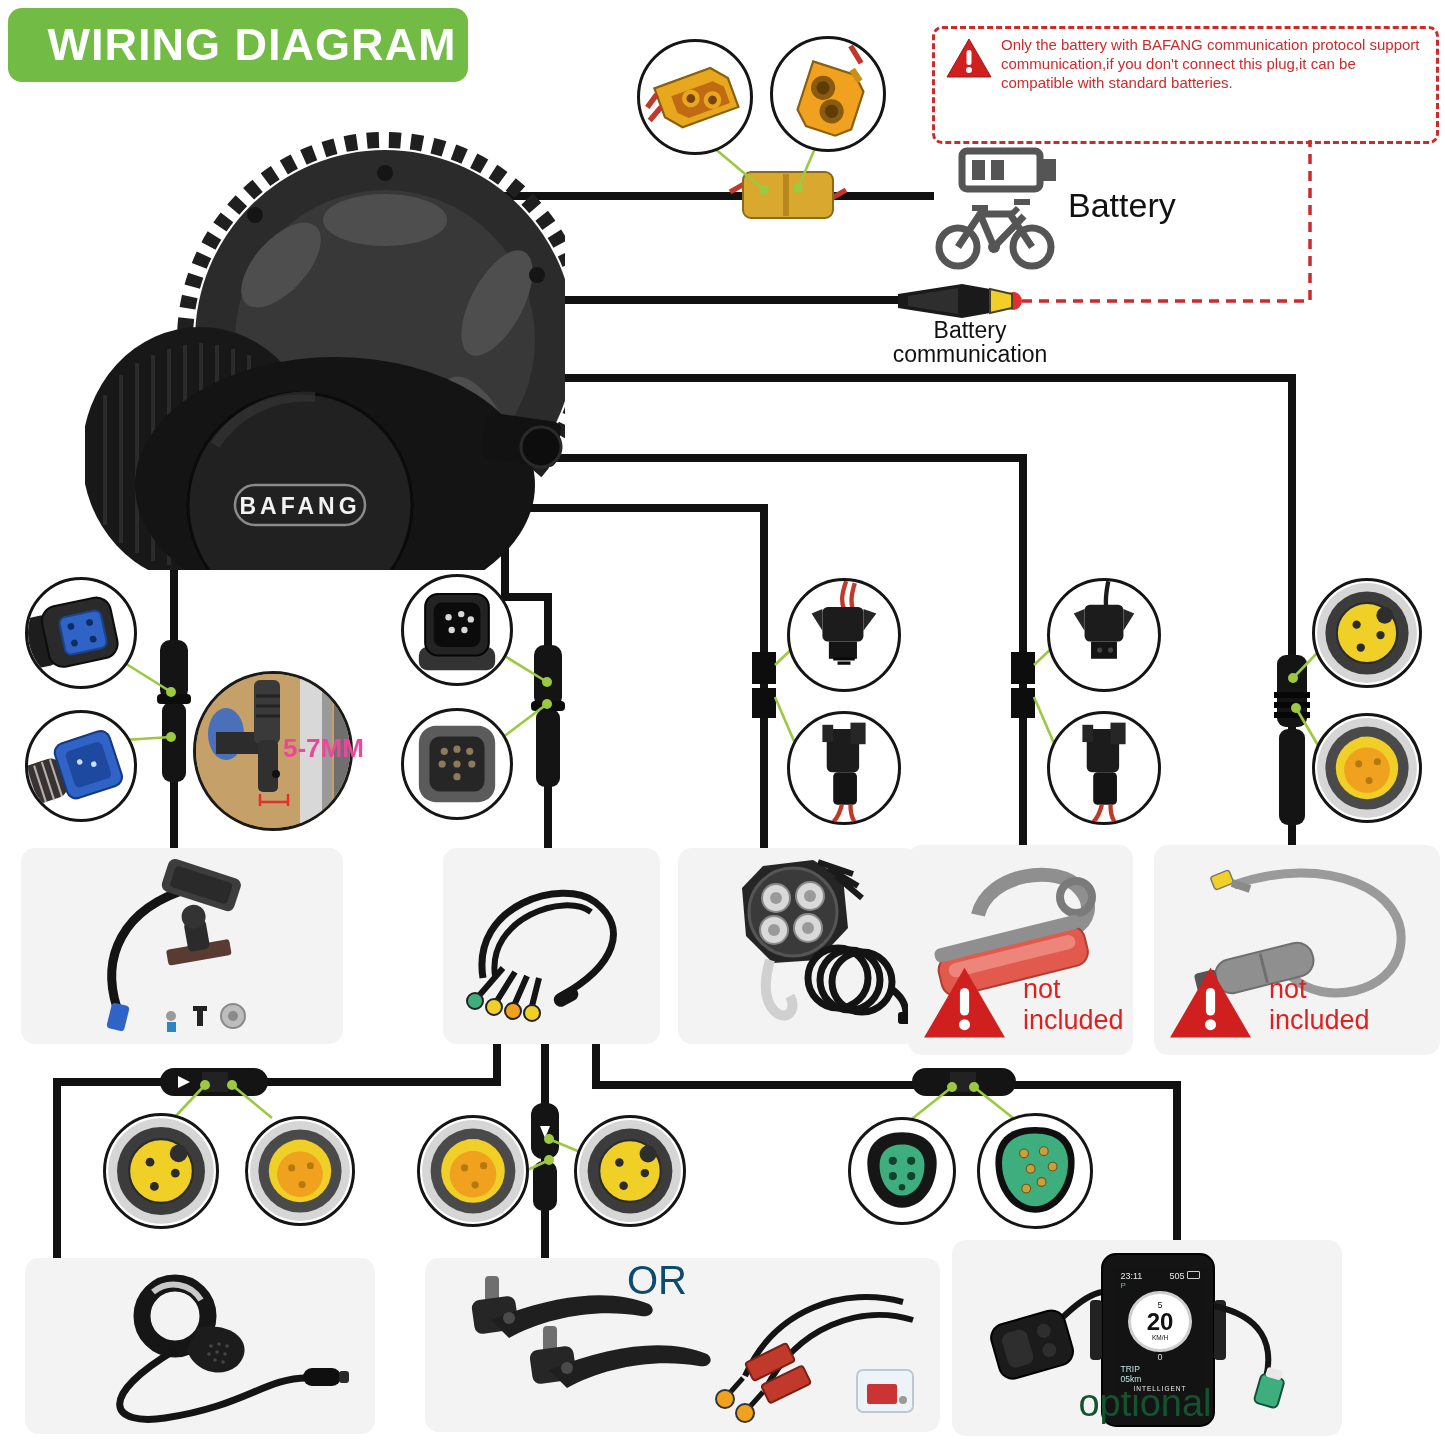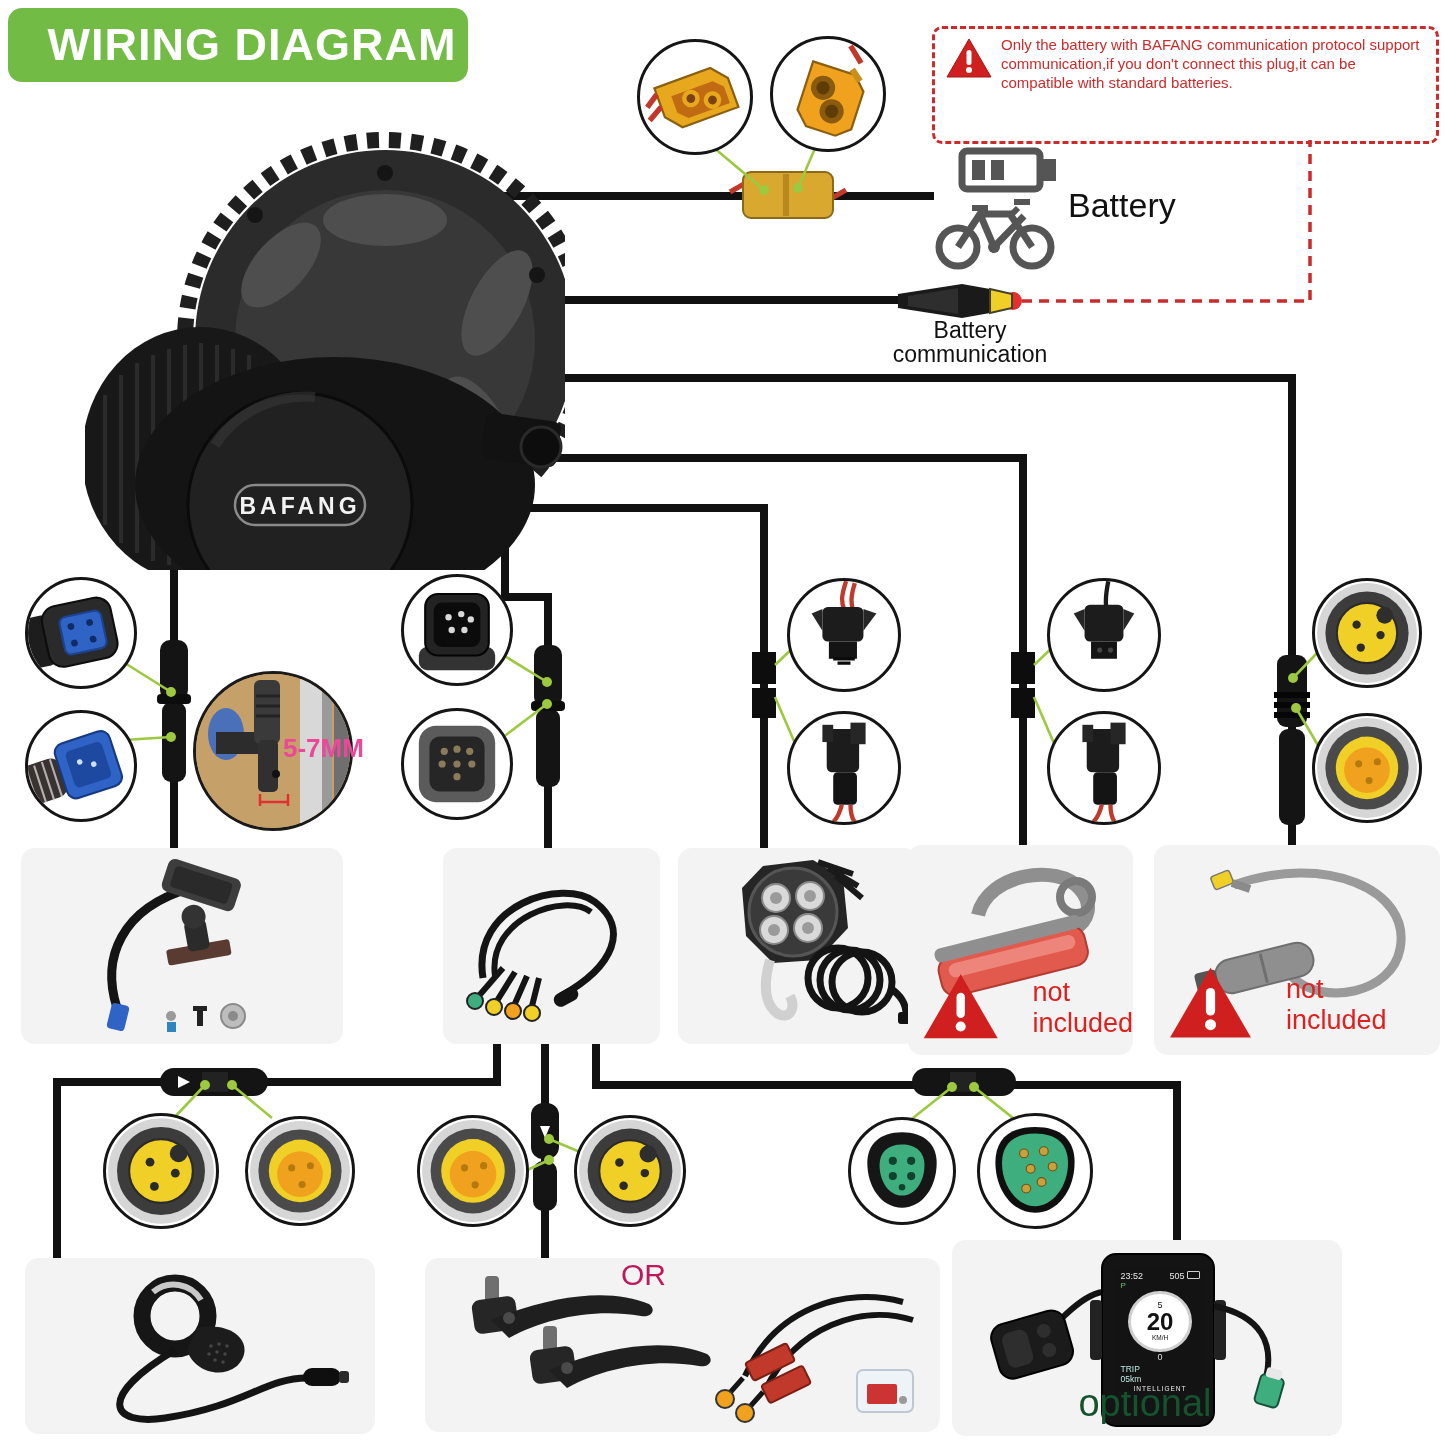--- a/index.html
+++ b/index.html
@@ -11,21 +11,21 @@
   .subtitle{left:10px;top:92px;font-size:37px;color:#121212;letter-spacing:.5px;}
   
   .warnbox{left:932px;top:26px;width:501px;height:112px;border:3px dashed var(--warning_red);border-radius:10px;}
   .warnbox .txt{position:absolute;left:66px;top:6px;width:428px;font-size:15px;line-height:1.28;color:var(--warning_red);}
   .warn-tri{position:absolute;left:10px;top:8px;}
   
   .battery-lbl{left:1068px;top:186px;font-size:34px;color:#111;}
   .comm-lbl{left:885px;top:318px;width:170px;text-align:center;font-size:23px;color:#111;line-height:1.05;}
   .clearance-lbl{left:283px;top:733px;font-size:26px;font-weight:bold;color:#ec4899;z-index:6;}
   .optional-lbl{left:1040px;top:1382px;width:210px;text-align:center;font-size:38px;color:#14532d;z-index:5;}
-  .notinc{position:absolute;left:12px;bottom:10px;display:flex;align-items:center;gap:31px;z-index:4;}
+  .notinc{position:absolute;left:12px;bottom:10px;display:flex;align-items:center;gap:14px;z-index:4;}
   .notinc span{font-size:27px;color:#e01f1f;}
   
   .circ{position:absolute;border-radius:50%;background:#fff;border:3px solid #151515;z-index:4;overflow:hidden;}
   .circ svg{display:block;width:100%;height:100%;}
   .photo{position:absolute;border-radius:50%;border:3px solid #1a1a1a;z-index:5;overflow:hidden;background:var(--photo_tan);}
   
   .box{position:absolute;background:var(--box_bg);border-radius:14px;z-index:2;}
   .box svg{display:block;width:100%;height:100%;}
   
   .screen{position:absolute;left:1114px;top:1268px;width:92px;height:124px;background:#131313;border-radius:6px;z-index:5;
@@ -599,21 +599,21 @@
       <g transform="rotate(-26 362 126)">
           <rect x="338" y="116" width="46" height="20" rx="3" fill="#c0392b" stroke="#7a1f14" stroke-width="2"></rect>
         </g>
       <path d="M318 120 L302 138 M338 134 L322 152" stroke="#141414" stroke-width="5"></path>
       <circle cx="300" cy="141" r="9" style="fill:var(--higo_orange);" stroke="#333" stroke-width="2"></circle>
       <circle cx="320" cy="155" r="9" style="fill:var(--higo_orange);" stroke="#333" stroke-width="2"></circle>
       <rect x="432" y="112" width="56" height="42" rx="6" fill="#eef3f8" stroke="#b9c4cf" stroke-width="2" opacity=".9"></rect>
       <rect x="442" y="126" width="30" height="20" rx="2" fill="#cc3333"></rect>
       <circle cx="478" cy="142" r="4" fill="#9a9a9a"></circle>
     </svg>
-    <div class="abs" style="left:196px;top:0px;font-size:30px;color:#be185d;">OR</div>
+    <div class="abs" style="left:202px;top:0px;font-size:40px;color:#0c4a6e;">OR</div>
   </div>
 
   <div class="box" style="left:952px;top:1240px;width:390px;height:196px;">
     <svg viewBox="0 0 390 196" style="position:absolute;left:0;top:0;">
       <path d="M108 80 C140 48 158 46 172 60" fill="none" stroke="#141414" stroke-width="6"></path>
       <g transform="rotate(-16 82 104)">
         <rect x="42" y="76" width="76" height="56" rx="14" fill="#1b1b1b" stroke="#000" stroke-width="2"></rect>
         <rect x="52" y="86" width="26" height="36" rx="8" fill="#2e2e2e"></rect>
         <circle cx="95" cy="94" r="7" fill="#2e2e2e"></circle>
           <circle cx="95" cy="114" r="7" fill="#2e2e2e"></circle>
@@ -625,21 +625,21 @@
       <g transform="rotate(16 318 148)">
         <rect x="306" y="136" width="24" height="30" rx="5" style="fill:var(--conn_green);" stroke="#14503a" stroke-width="2"></rect>
         <rect x="310" y="128" width="16" height="10" rx="3" fill="#e8e8e8"></rect>
       </g>
     </svg>
     <div class="abs optional-lbl" style="left:88px;top:142px;position:absolute;">optional</div>
   </div>
 
   <div class="screen">
     <div class="scr-top">
-      <span>23:52</span>
+      <span>23:11</span>
       <span><span>505</span><span class="scr-batt"></span></span>
     </div>
     <div class="scr-mode">P</div>
     <div class="gauge">
       <div class="a">5</div>
       <div class="s">20</div>
       <div class="u">KM/H</div>
     </div>
     <div class="scr-zero">0</div>
     <div class="scr-trip">

